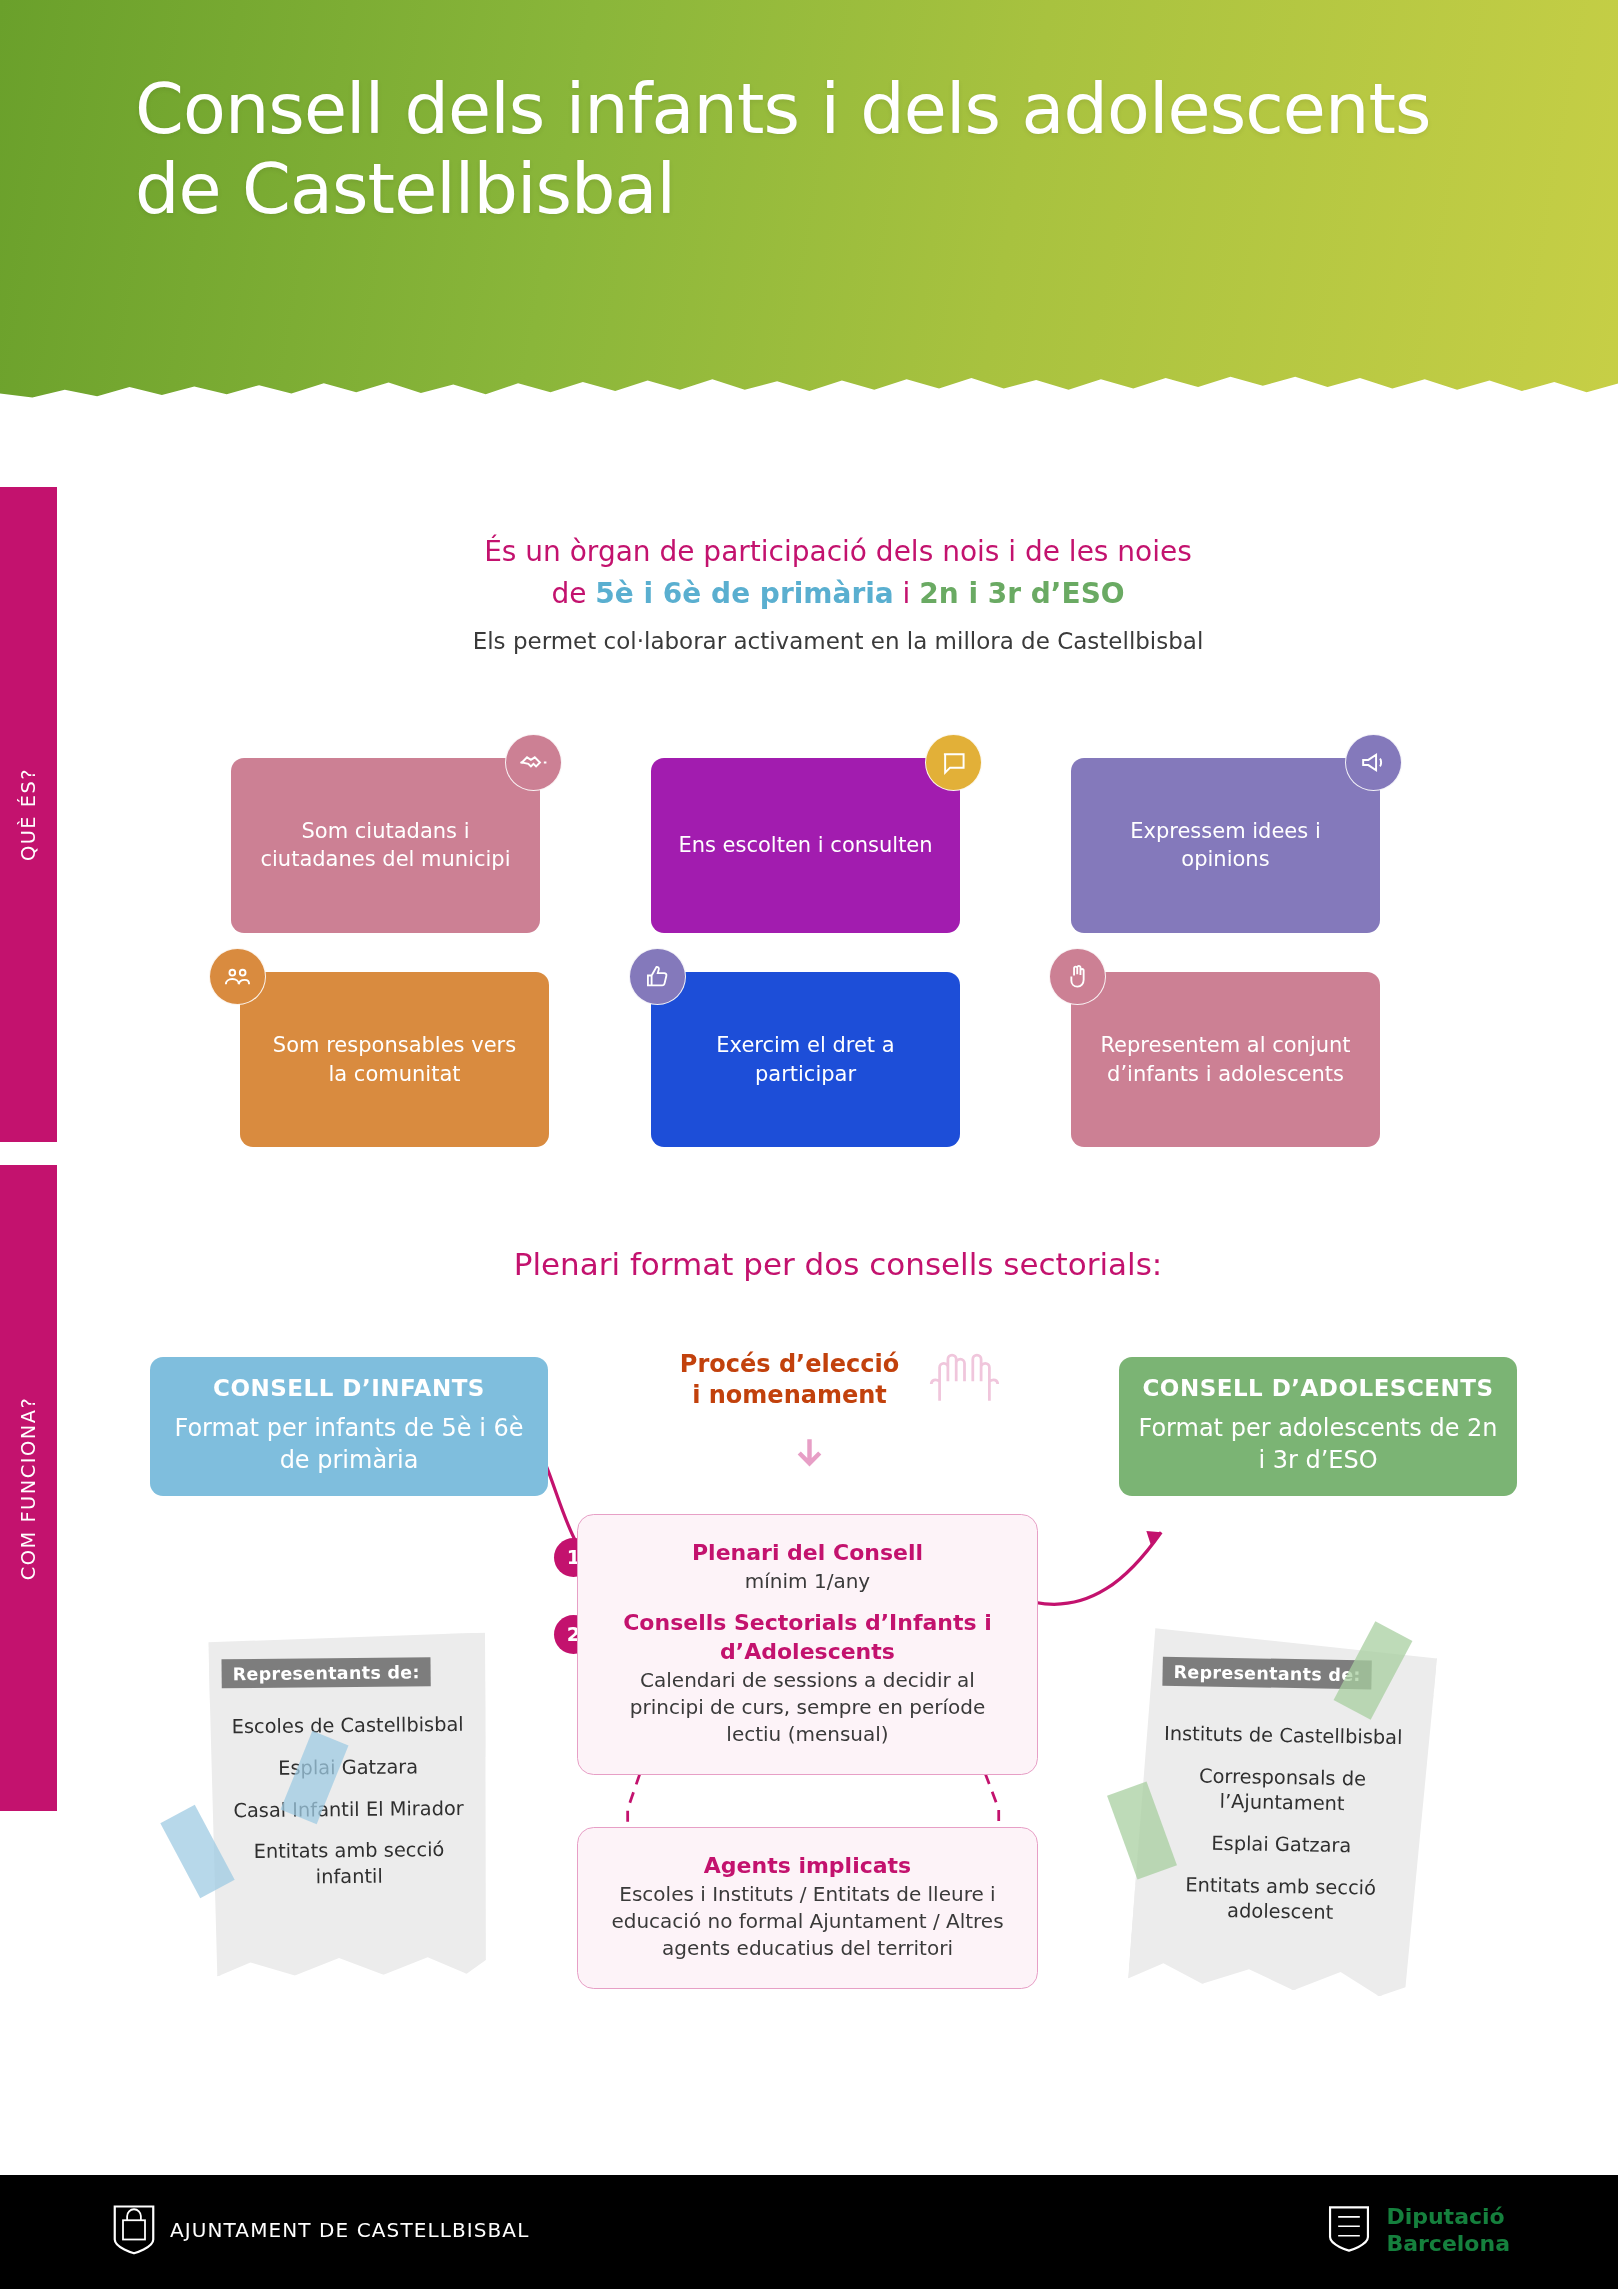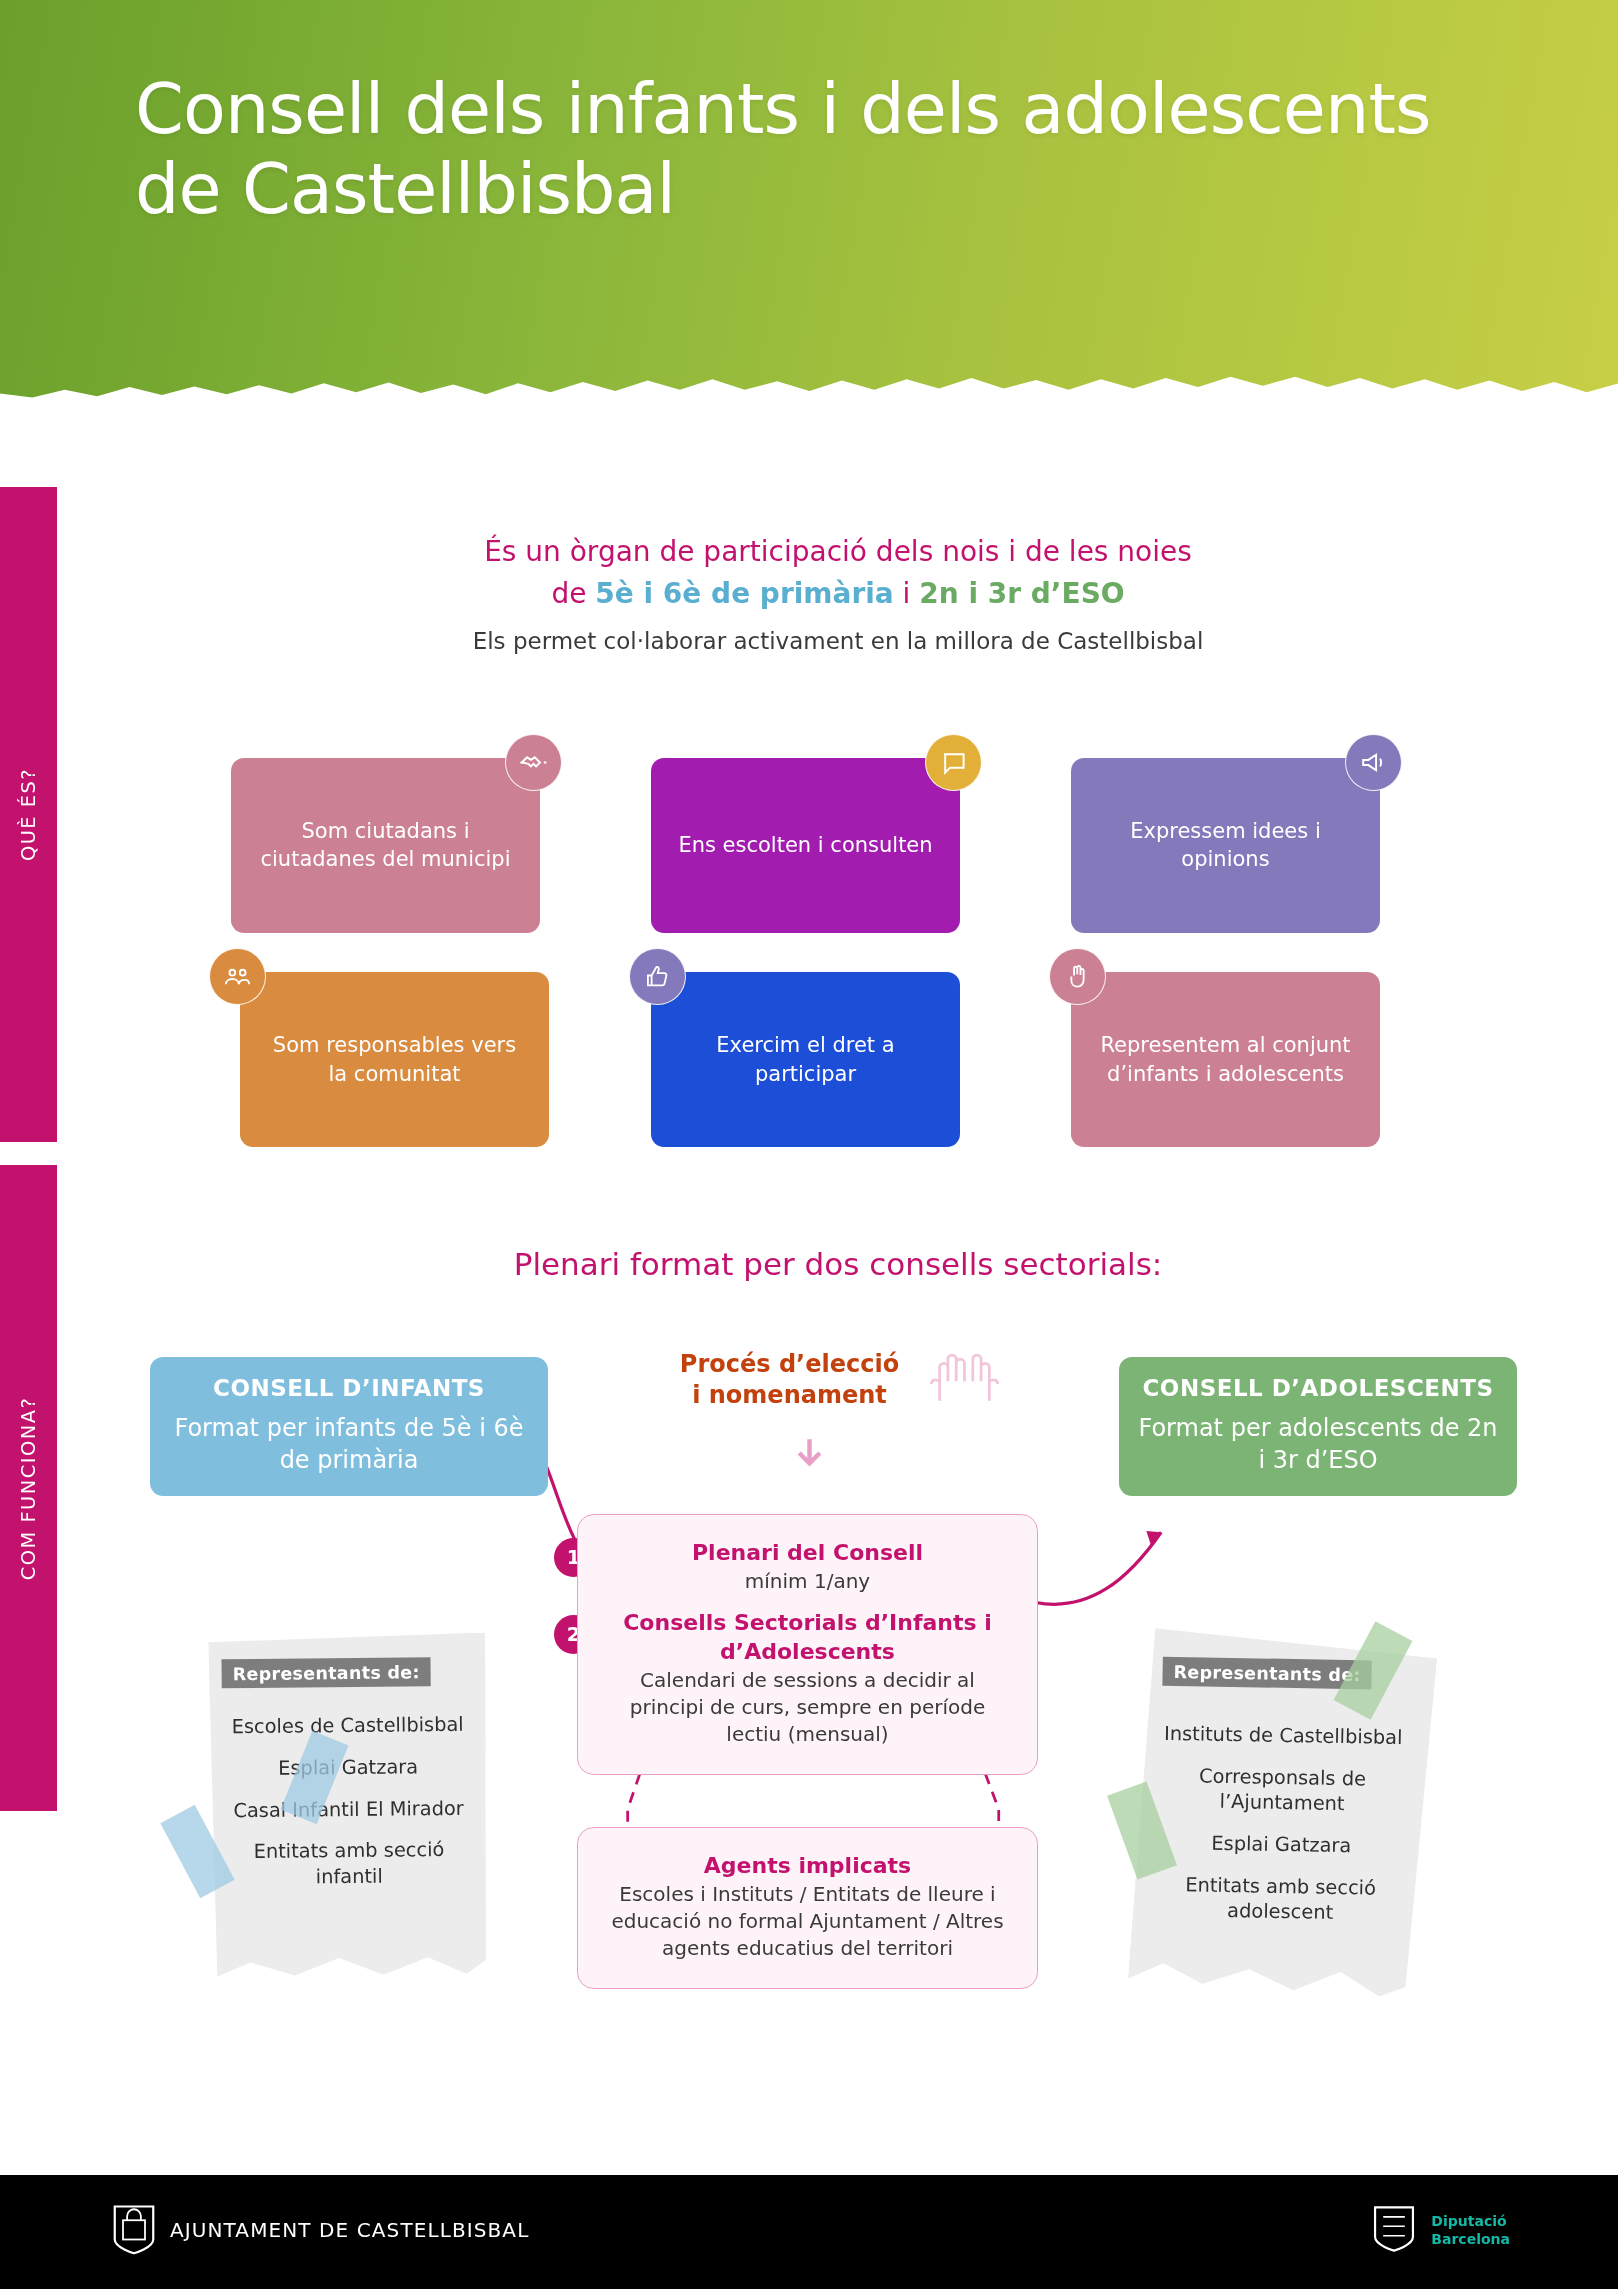--- a/index.html
+++ b/index.html
@@ -158,21 +158,21 @@
   .connectors { position:absolute; left:0; top:0; width:1619px; height:2290px; pointer-events:none; }
 
   
   .footer {
     position:absolute; left:0; bottom:0; width:1619px; height:115px; background:#000;
     display:flex; align-items:center;
   }
   .logo-left { position:absolute; left:109px; top:26px; display:flex; align-items:center; gap:11px; }
   .logo-left .txt { color:#fff; font-size:20px; letter-spacing:1.1px; }
   .logo-right { position:absolute; right:109px; top:28px; display:flex; align-items:center; gap:14.8px; }
-  .logo-right .txt { color:#14b8a6; font-size:14px; font-weight:bold; line-height:1.22; }
+  .logo-right .txt { color:#15803d; font-size:22px; font-weight:bold; line-height:1.22; }
 </style>
 </head>
 <body>
 
 <div class="page">
 
   <div class="header">
     <h1>Consell dels infants i dels adolescents de Castellbisbal</h1>
   </div>
 

